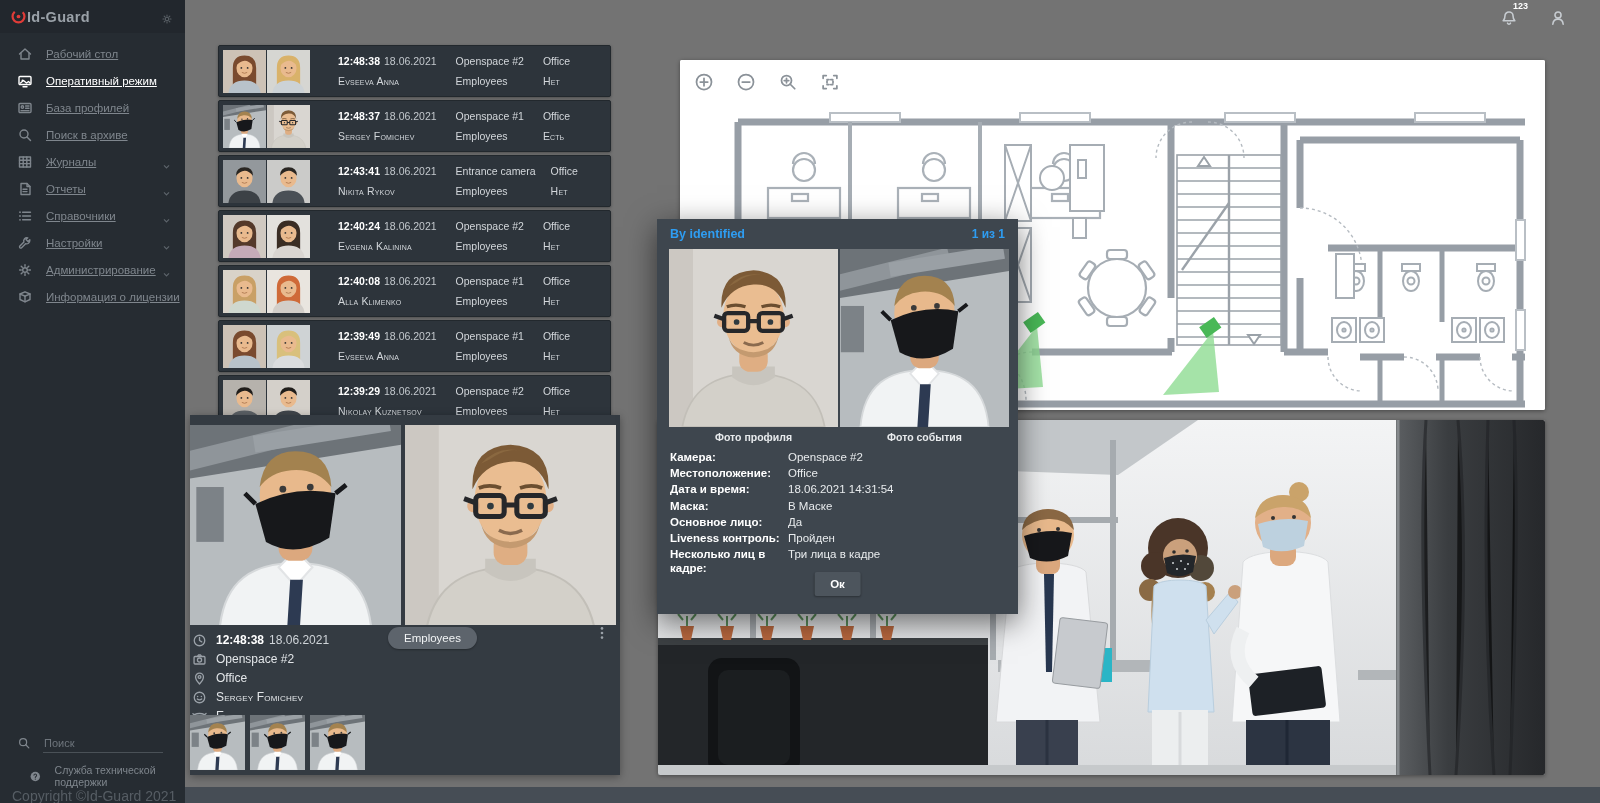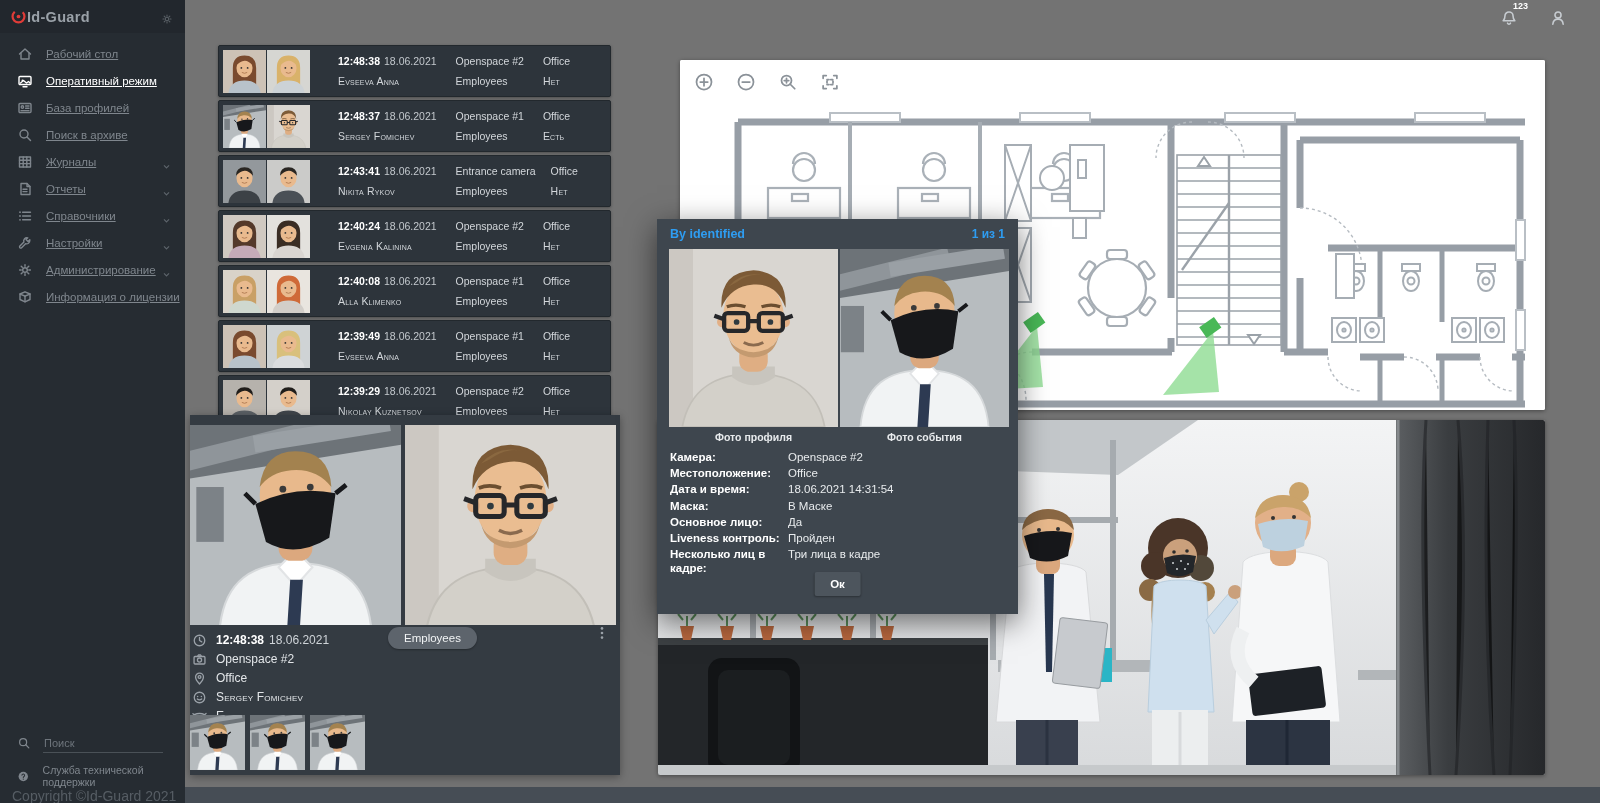--- a/index.html
+++ b/index.html
@@ -14,21 +14,21 @@
   .nav{position:absolute;left:0;top:40px;width:185px;}
   .nav-item{height:27px;display:flex;align-items:center;cursor:pointer;color:#7f868d;}
   .nav-item .nicon{width:16px;height:16px;margin-left:17px;flex:0 0 16px;}
   .nav-item .nlabel{margin-left:13px;font-size:11.5px;flex:1;white-space:nowrap;text-decoration:underline;}
   .nav-item .nchev{width:9px;height:9px;margin-right:14px;color:#5d646b;}
   .nav-item.active{color:#fff;}
   .sb-search{position:absolute;left:0;top:728px;width:185px;height:30px;display:flex;align-items:center;}
   .sb-search .nicon{width:14px;height:14px;margin-left:17px;color:#7f868d;}
   .sb-search input{margin-left:12px;width:118px;background:transparent;border:none;border-bottom:1px solid #4a5157;color:#c9ced3;font-size:11px;padding:3px 1px;outline:none;font-family:"Liberation Sans",sans-serif;}
   .sb-search input::placeholder{color:#6e757c;}
-  .sb-support{position:absolute;left:0;top:764px;width:194px;display:flex;align-items:center;color:#7f868d;font-size:10.5px;}
+  .sb-support{position:absolute;left:0;top:764px;width:194px;display:flex;align-items:center;color:#7f868d;font-size:10.5px;padding-left:12px;}
   .sb-support .nicon{width:13px;height:13px;margin-left:17px;}
   .sb-support span{margin-left:13px;}
   .sb-copy{position:absolute;left:12px;top:788px;color:#565d64;font-size:14px;}
   
   .bell{left:1500px;top:9px;width:18px;height:18px;color:#c7ccd1;z-index:5;}
   .bell-badge{left:1513px;top:1px;color:#fff;font-size:9px;font-weight:bold;z-index:6;}
   .user-ic{left:1549px;top:9px;width:18px;height:18px;color:#c7ccd1;z-index:5;}
   
   .event-list{left:218px;top:45px;width:393px;z-index:10;}
   .event-row{position:relative;height:50px;margin-bottom:3px;background:#2d343b;border:1px solid #22282d;border-radius:2px;box-shadow:0 1px 3px rgba(0,0,0,.35);display:flex;align-items:center;}

